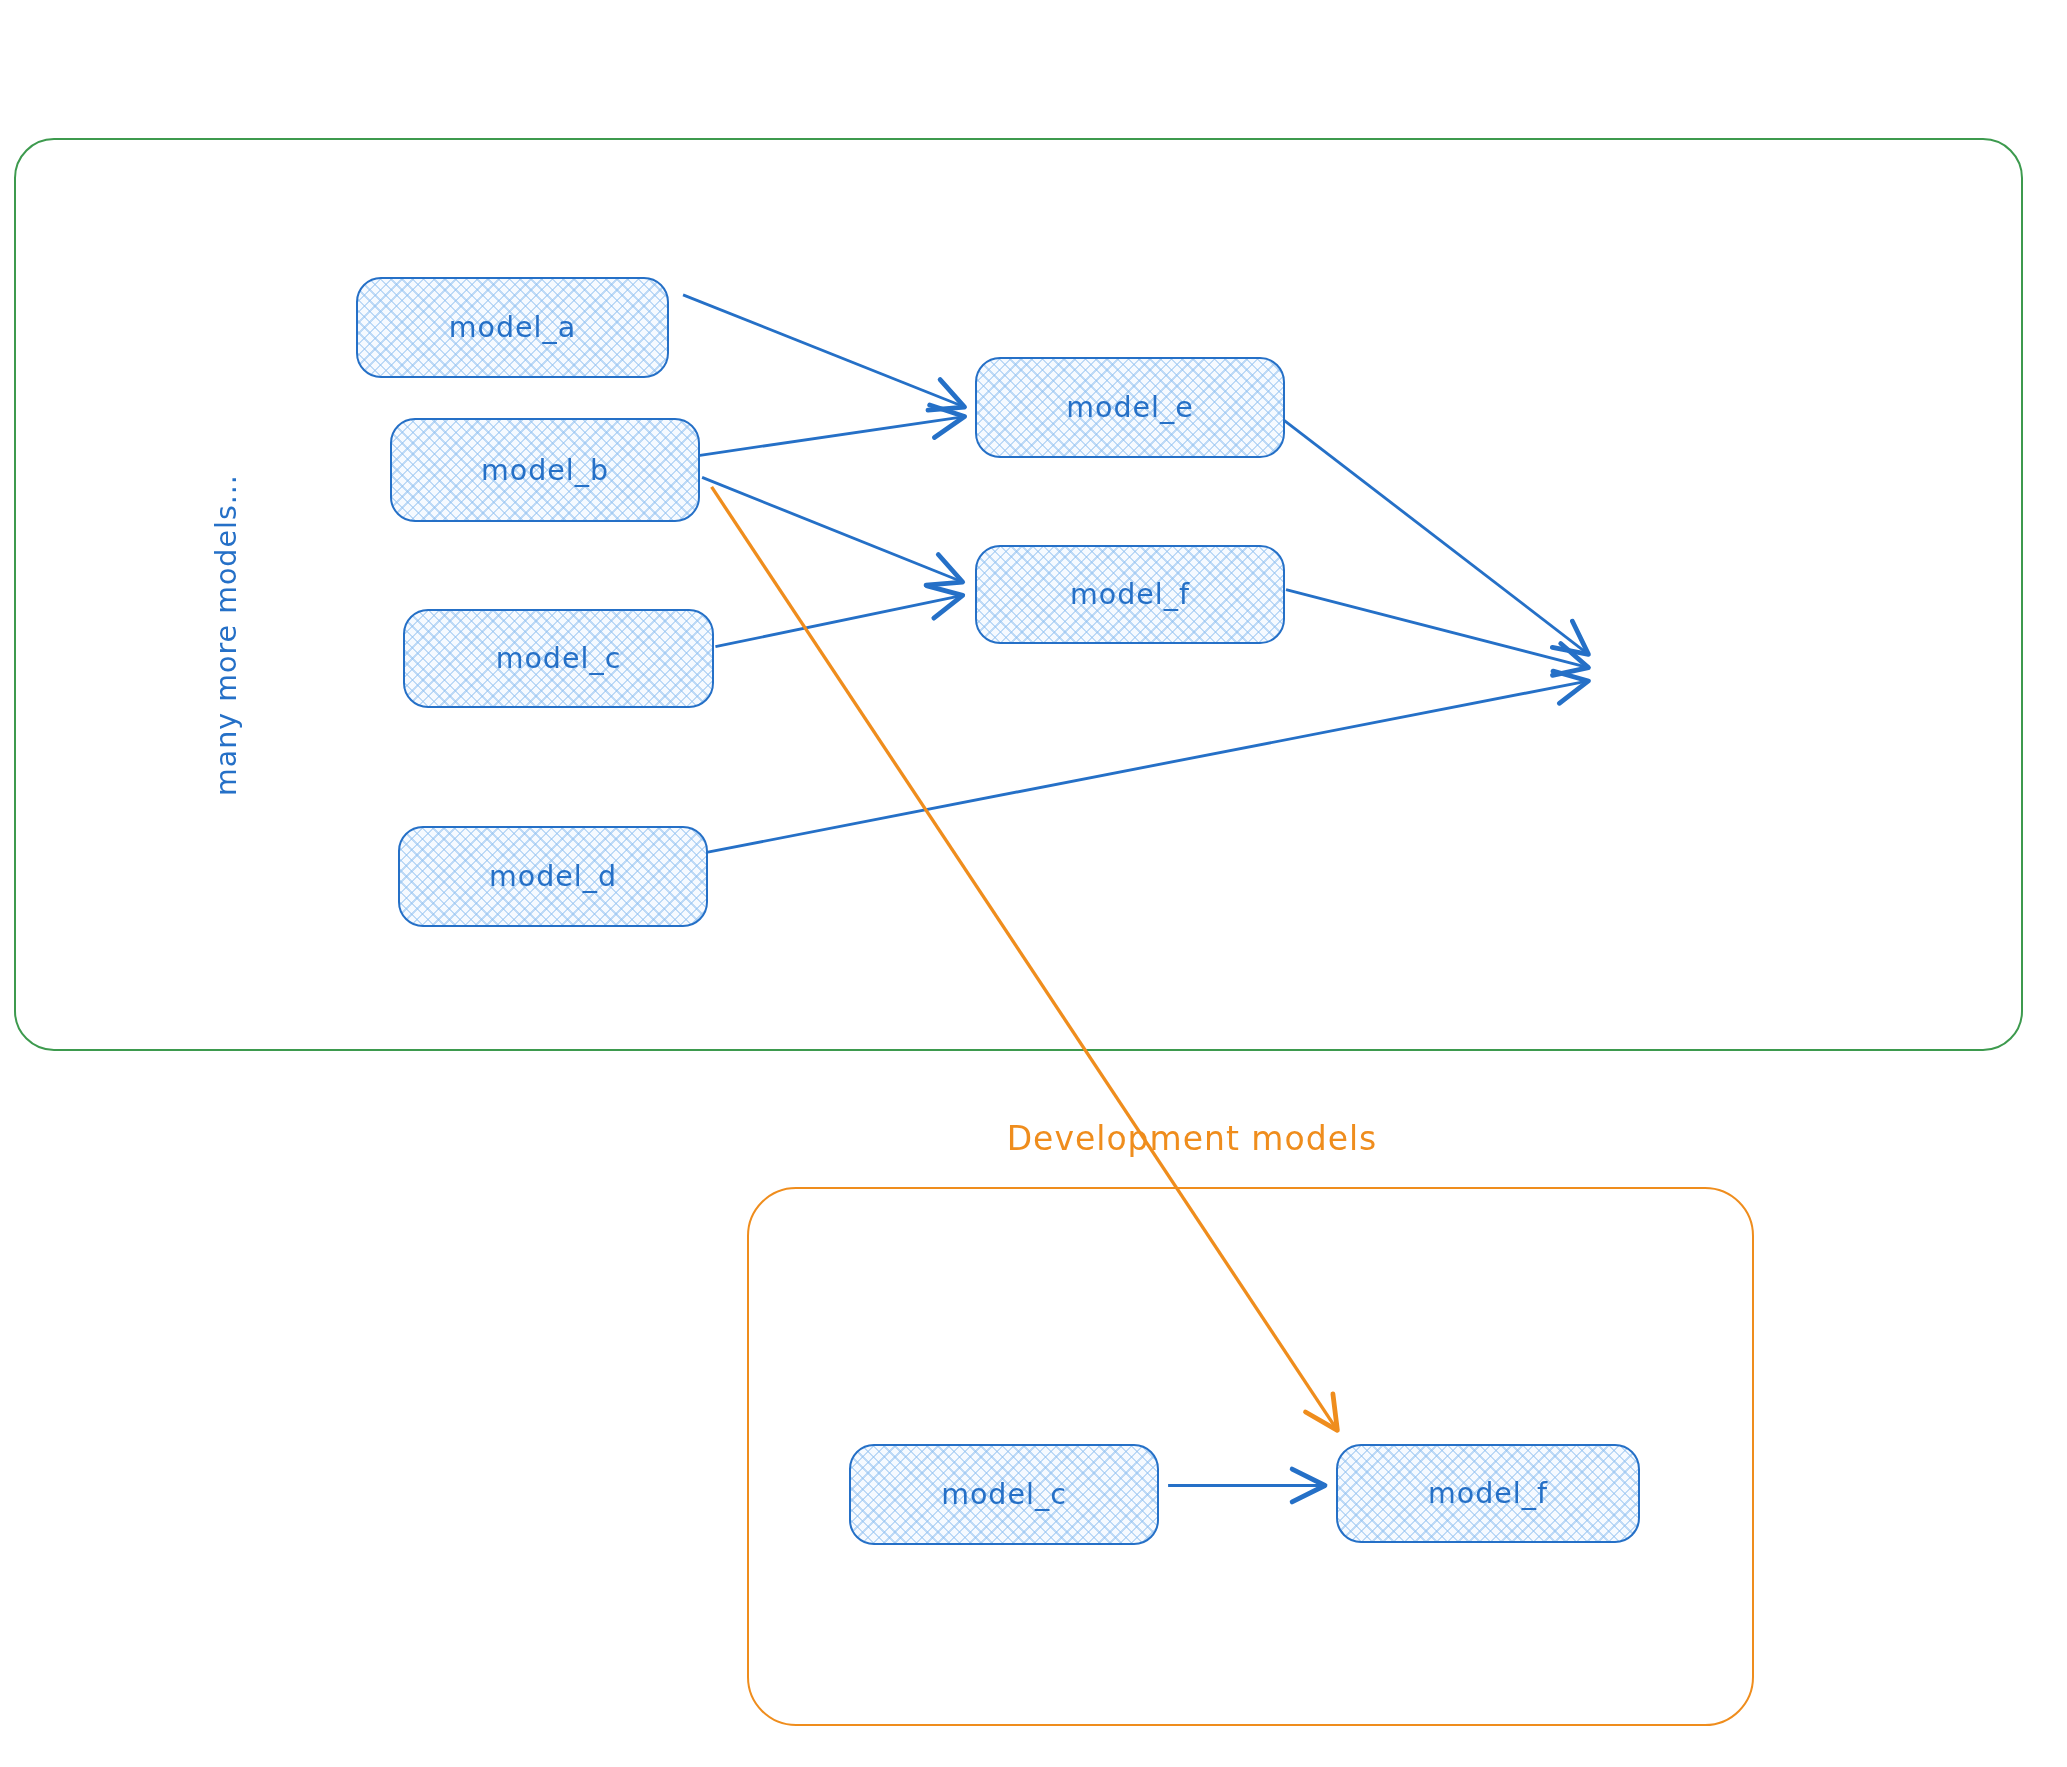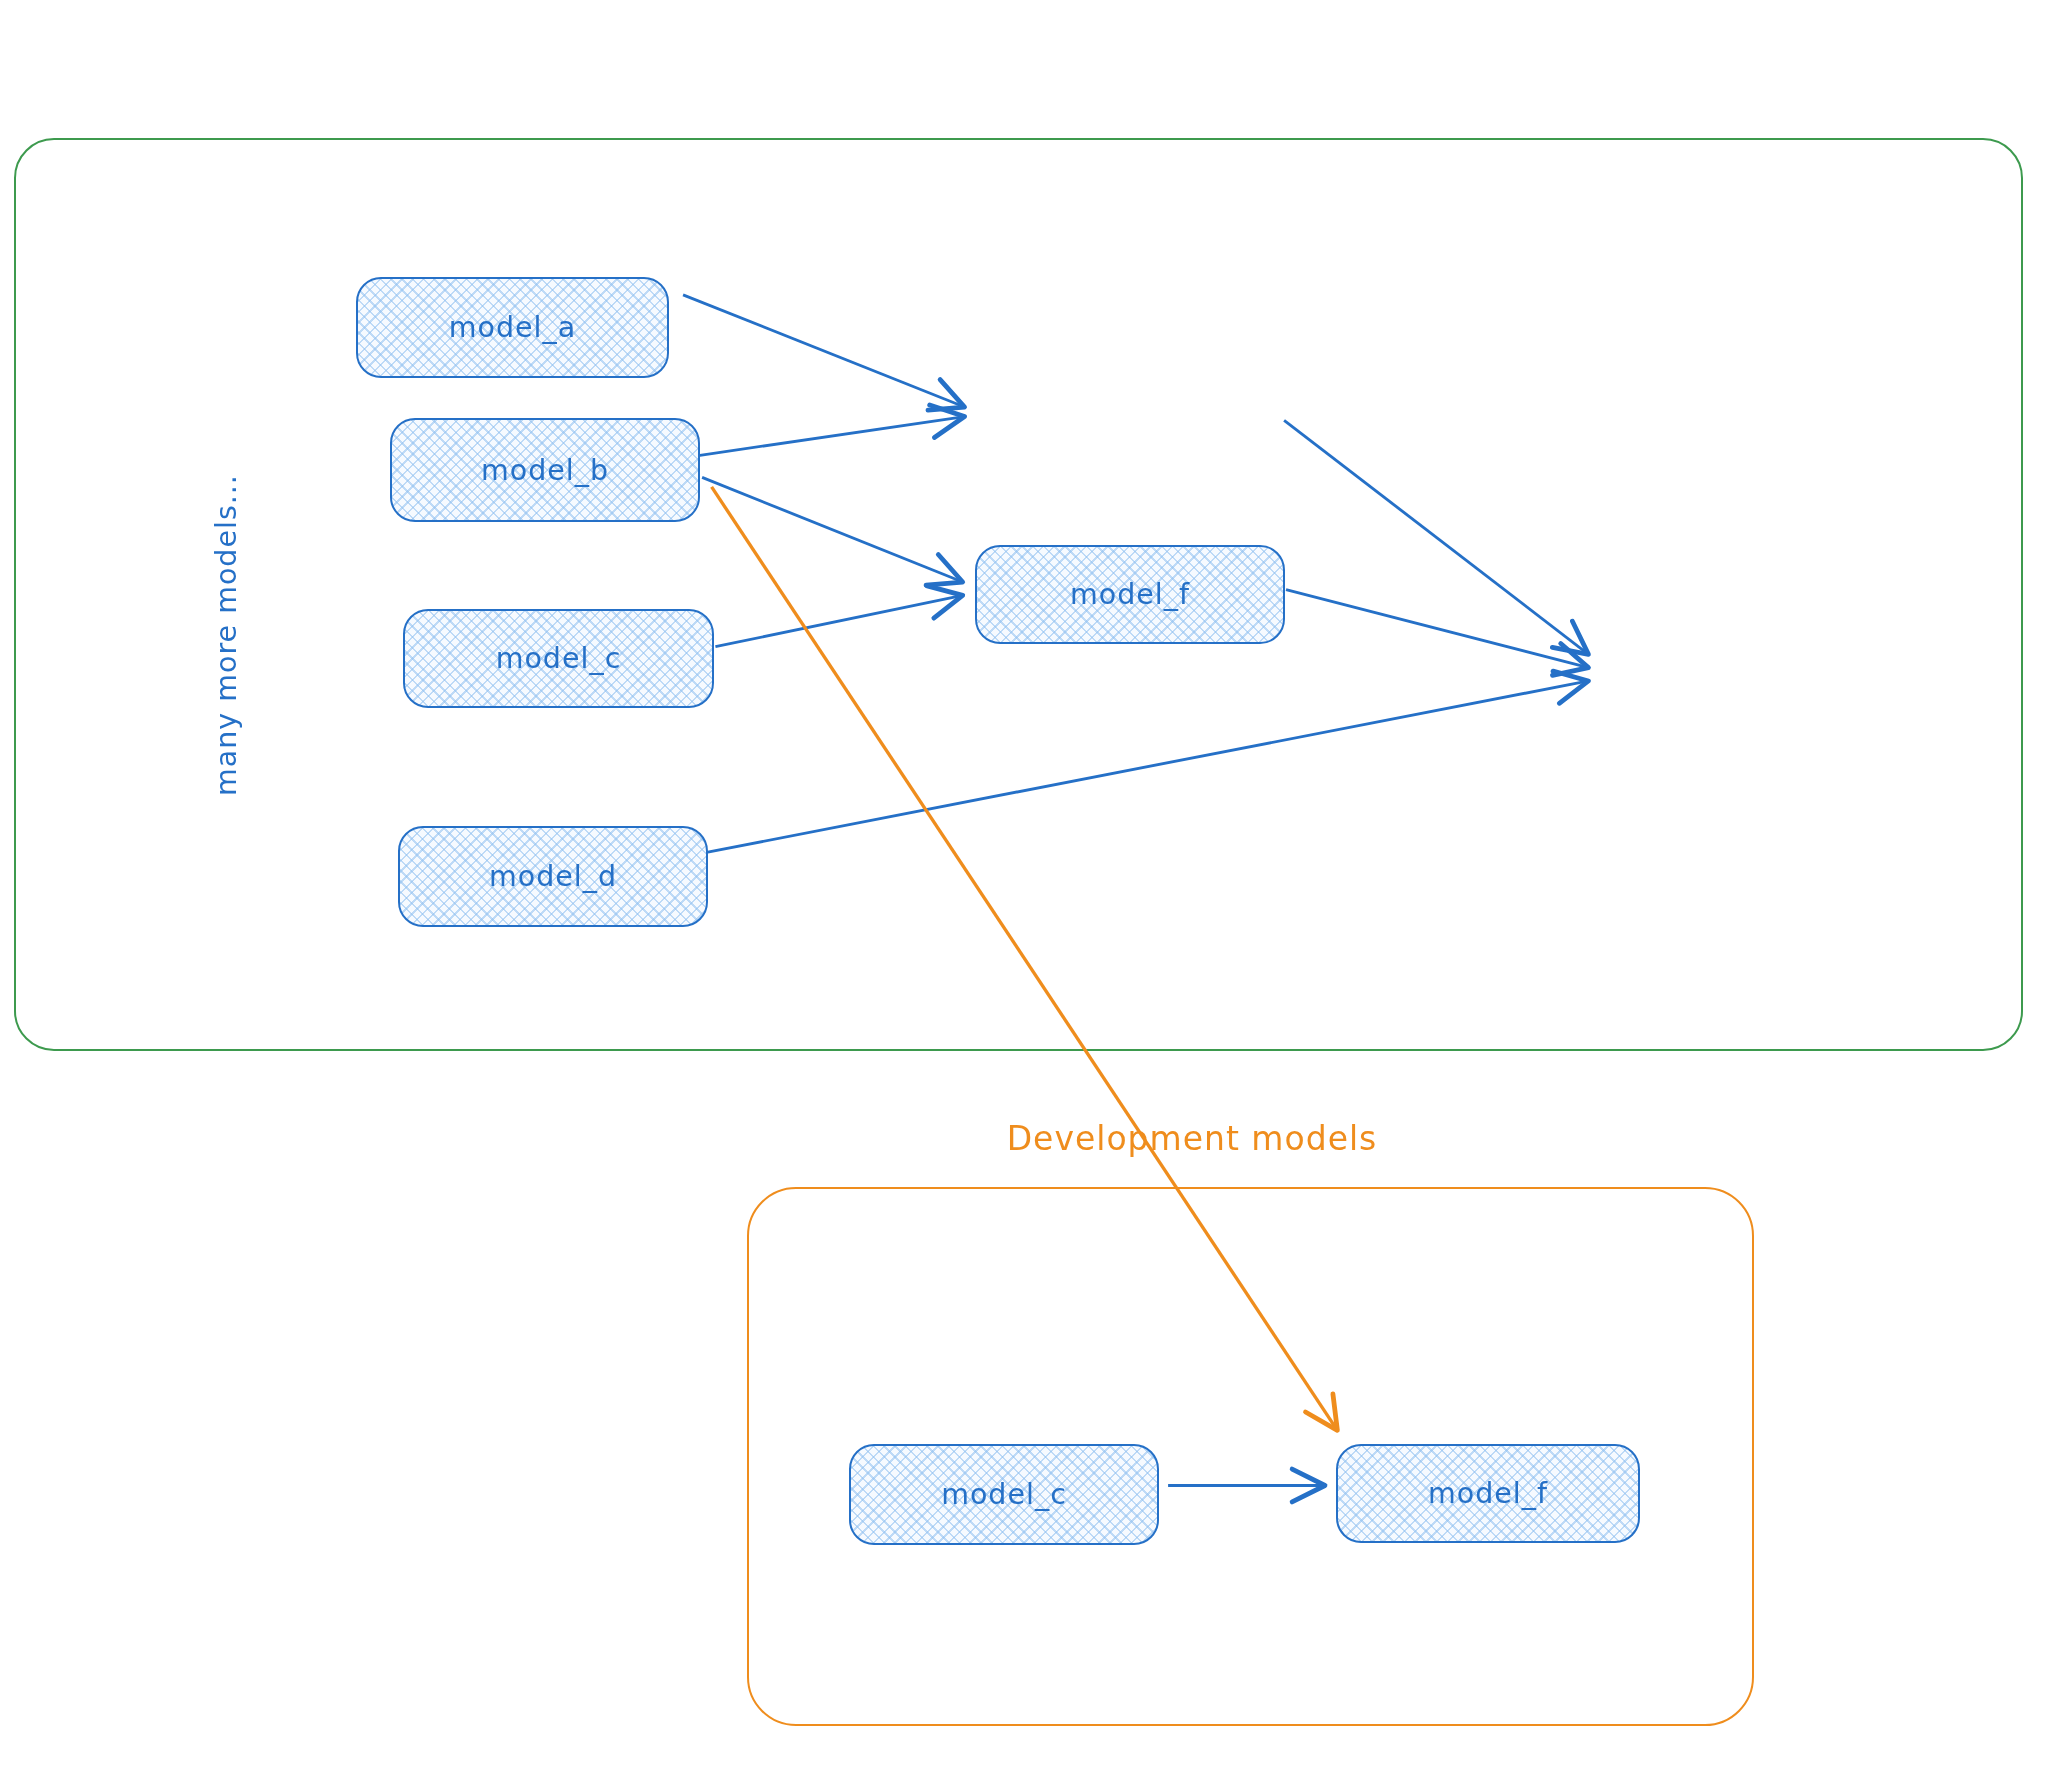--- a/index.html
+++ b/index.html
@@ -102,20 +102,23 @@
   </div>
   <div class="node node-b">
     <span>model_b</span>
   </div>
   <div class="node node-c">
     <span>model_c</span>
   </div>
   <div class="node node-d">
     <span>model_d</span>
   </div>
+  <div class="node node-e">
+    <span>model_e</span>
+  </div>
   <div class="node node-f">
     <span>model_f</span>
   </div>
 
   <div class="group-title dev-title">Development models</div>
   <div class="group-box orange-box"></div>
 
   <div class="node node-dev-c">
     <span>model_c</span>
   </div>

